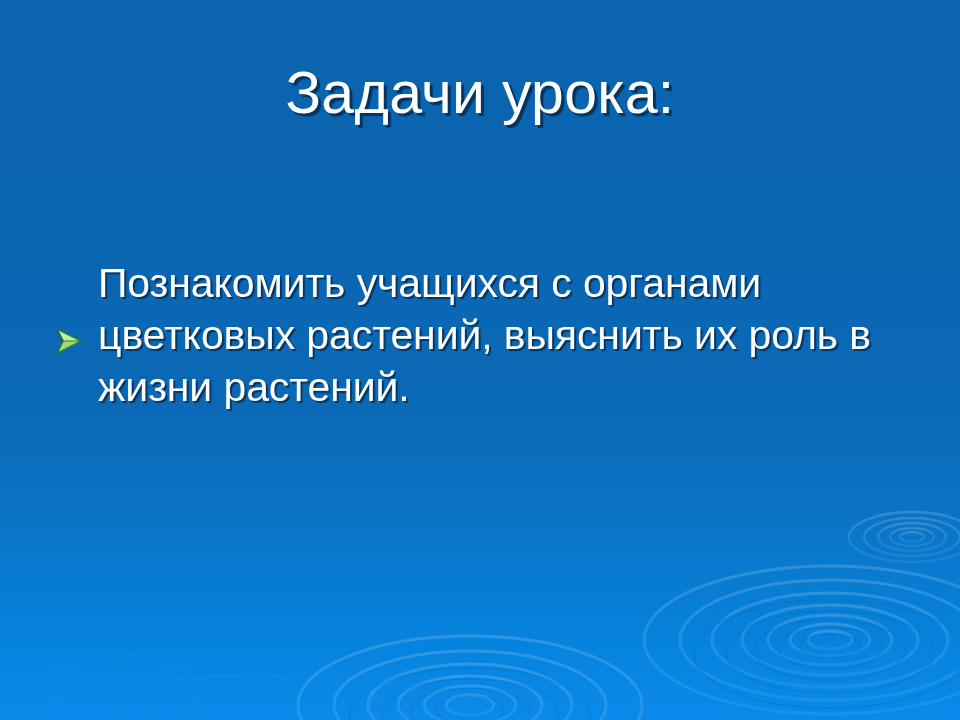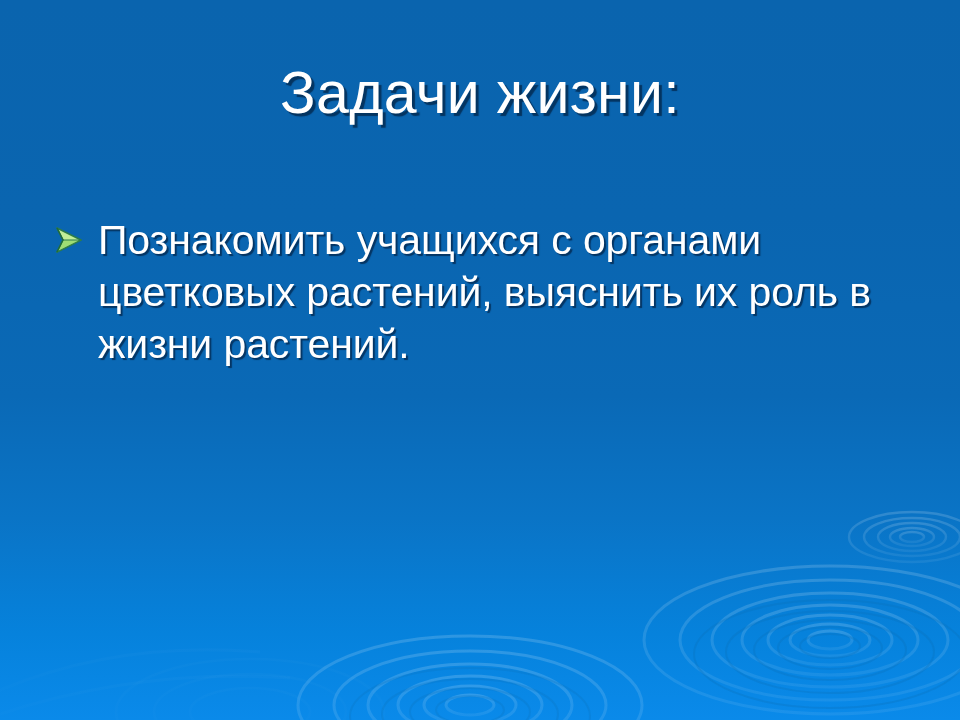--- a/index.html
+++ b/index.html
@@ -52,21 +52,22 @@
 
   
   #body-block {
     position: absolute;
     left: 54px;
     top: 214px;
     width: 860px;
   }
   .bullet-row {
     display: flex;
-    align-items: flex-start;
+    align-items: center;
+    margin-top: 43px;
   }
   .bullet-marker {
     flex: 0 0 auto;
     width: 44px;
     padding-top: 12px;
     display: flex;
     justify-content: flex-start;
   }
   .bullet-marker svg { display: block; }
 
@@ -147,21 +148,21 @@
         </g>
 
         <g stroke-width="3" stroke-opacity="0.12">
           <path d="M 0 690 Q 120 640 260 652"></path>
           <path d="M 0 714 Q 140 668 290 678"></path>
         </g>
       </g>
     </svg>
   </div>
 
-  <div id="title">Задачи жизни:</div>
+  <div id="title">Задачи урока:</div>
 
   <div id="body-block">
     <div class="bullet-row">
       <span class="bullet-marker">
         <svg width="30" height="28" viewBox="0 0 30 28" xmlns="http://www.w3.org/2000/svg">
 
           <polygon points="3,2 27,14 3,26 9,14" fill="#c2ef97" stroke="#2d7c4b" stroke-width="1.6" stroke-linejoin="round"></polygon>
           <polygon points="3,26 27,14 9,14" fill="#9fdd74" stroke="#2d7c4b" stroke-width="1.2" stroke-linejoin="round"></polygon>
           <polyline points="3,2 9,14 3,26" fill="none" stroke="#1f6b3e" stroke-width="1.4" stroke-linejoin="round"></polyline>
         </svg>

